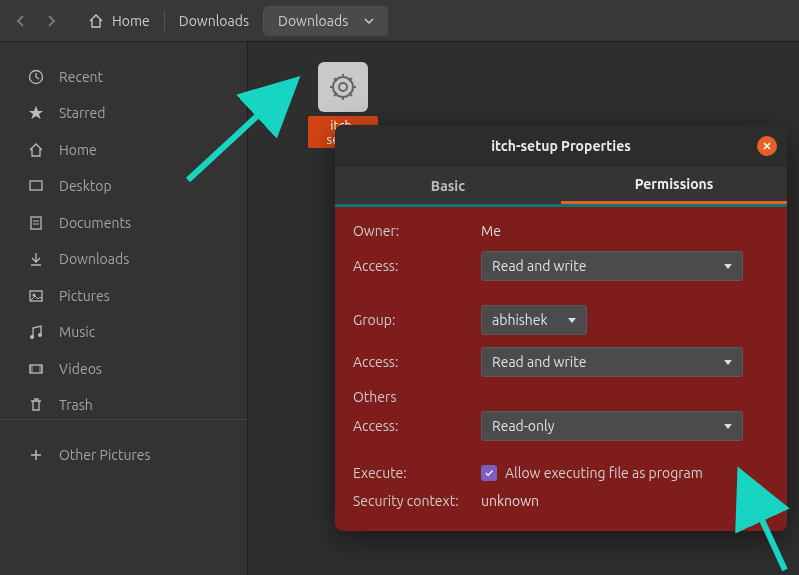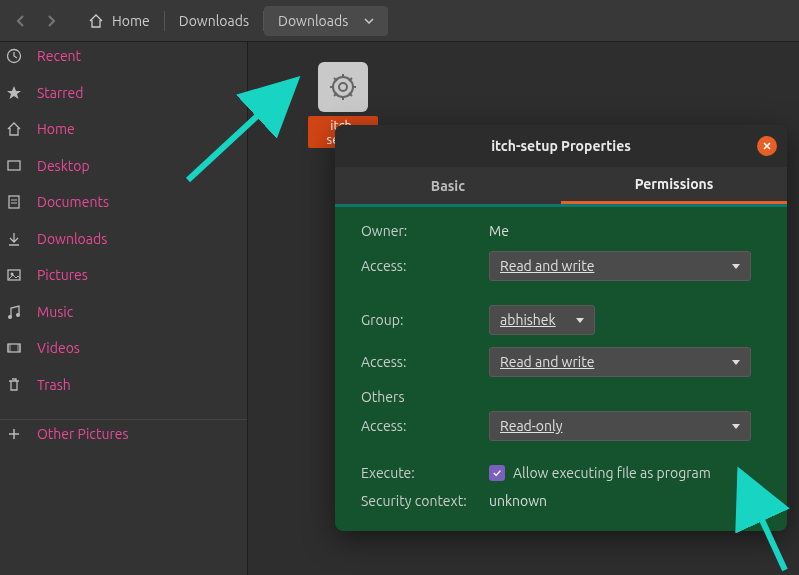--- a/index.html
+++ b/index.html
@@ -40,24 +40,24 @@
   
   .main { display: flex; height: calc(100% - 42px); }
   .sidebar {
     width: 248px;
     background: #333333;
     border-right: 1px solid #1e1e1e;
     padding-top: 6px;
   }
   .side-item {
     height: 36.5px;
-    display: flex; align-items: flex-start;
-    padding-left: 5px;
+    display: flex; align-items: flex-end;
+    padding-left: 27px;
     gap: 14px;
-    color: #ec4899;
+    color: #a3a3a3;
   }
   .side-item .icon { width: 18px; display:flex; justify-content:center; color:#bbb; }
   .side-divider { height:1px; background:#444; margin: 6px 0; }
   .content {
     flex: 1;
     position: relative;
     background: #2e2e2e;
   }
   
   .file {
@@ -90,21 +90,21 @@
   .arrow2 {
     position:absolute;
     left: 725px; top: 460px;
     pointer-events:none;
   }
   
   .dialog {
     position: absolute;
     left: 335px; top: 125px;
     width: 452px;
-    background: #14532d;
+    background: #7f1d1d;
     border-radius: 8px;
     box-shadow: 0 8px 30px rgba(0,0,0,.5);
     overflow: hidden;
   }
   .dlg-header {
     height: 42px;
     background: #2c2c2c;
     display:flex; align-items:center; justify-content:center;
     position:relative;
     font-weight: bold;
@@ -126,37 +126,36 @@
   .dlg-tab {
     flex:1;
     display:flex; align-items:center; justify-content:center;
     color: #bbb;
     font-weight: bold;
   }
   .dlg-tab.active {
     color: #eee;
     border-bottom: 3px solid #e65f27;
   }
-  .dlg-body { padding: 16px 18px 22px 26px; }
+  .dlg-body { padding: 16px 18px 22px 18px; }
   .form-row {
     display:flex; align-items:center;
     margin-bottom: 12px;
   }
   .form-label { width: 128px; color:#ccc; }
   .form-value { color:#ddd; }
   .select {
     background: #4b4b4b;
     border: 1px solid #5a5a5a;
     border-radius: 3px;
     height: 30px;
     display:flex; align-items:center;
     padding: 0 10px;
     position:relative;
     color:#e0e0e0;
-    text-decoration:underline;
   }
   .select.wide { width: 262px; }
   .select.narrow { width: 106px; }
   .select .arrow-down {
     position:absolute; right:10px; top: 12px;
     width:0;height:0;
     border-left:4px solid transparent;
     border-right:4px solid transparent;
     border-top:5px solid #ddd;
   }

